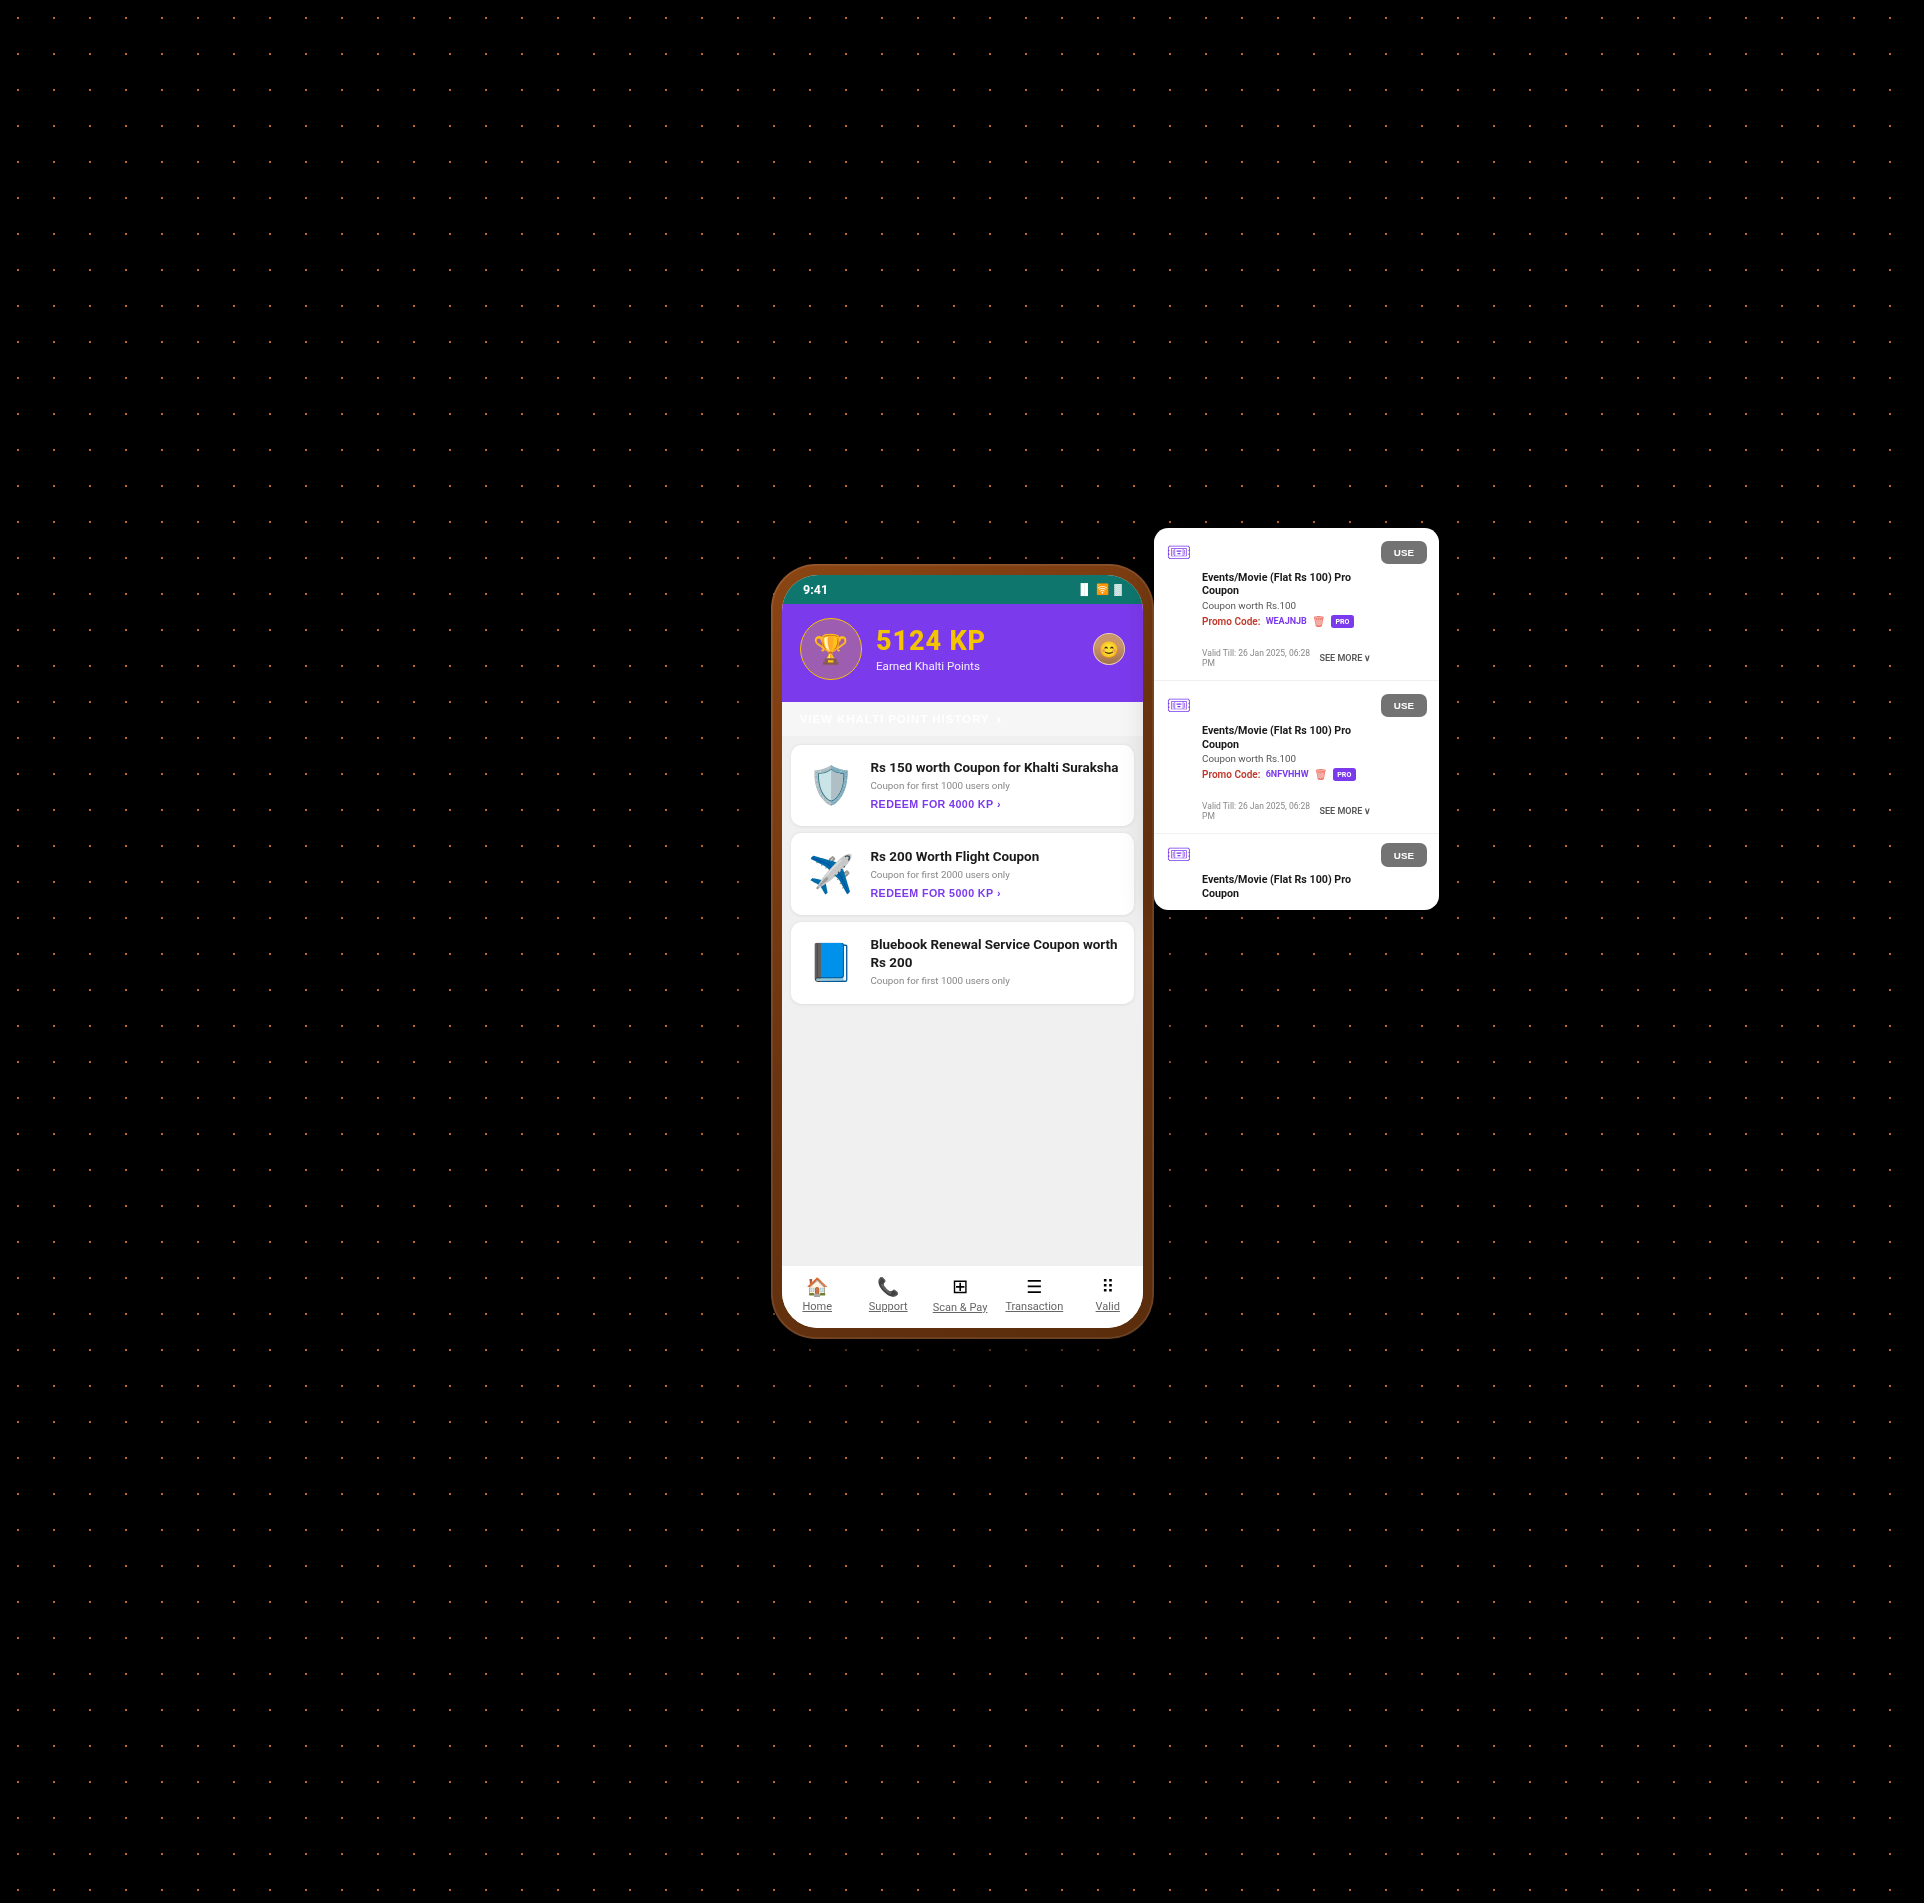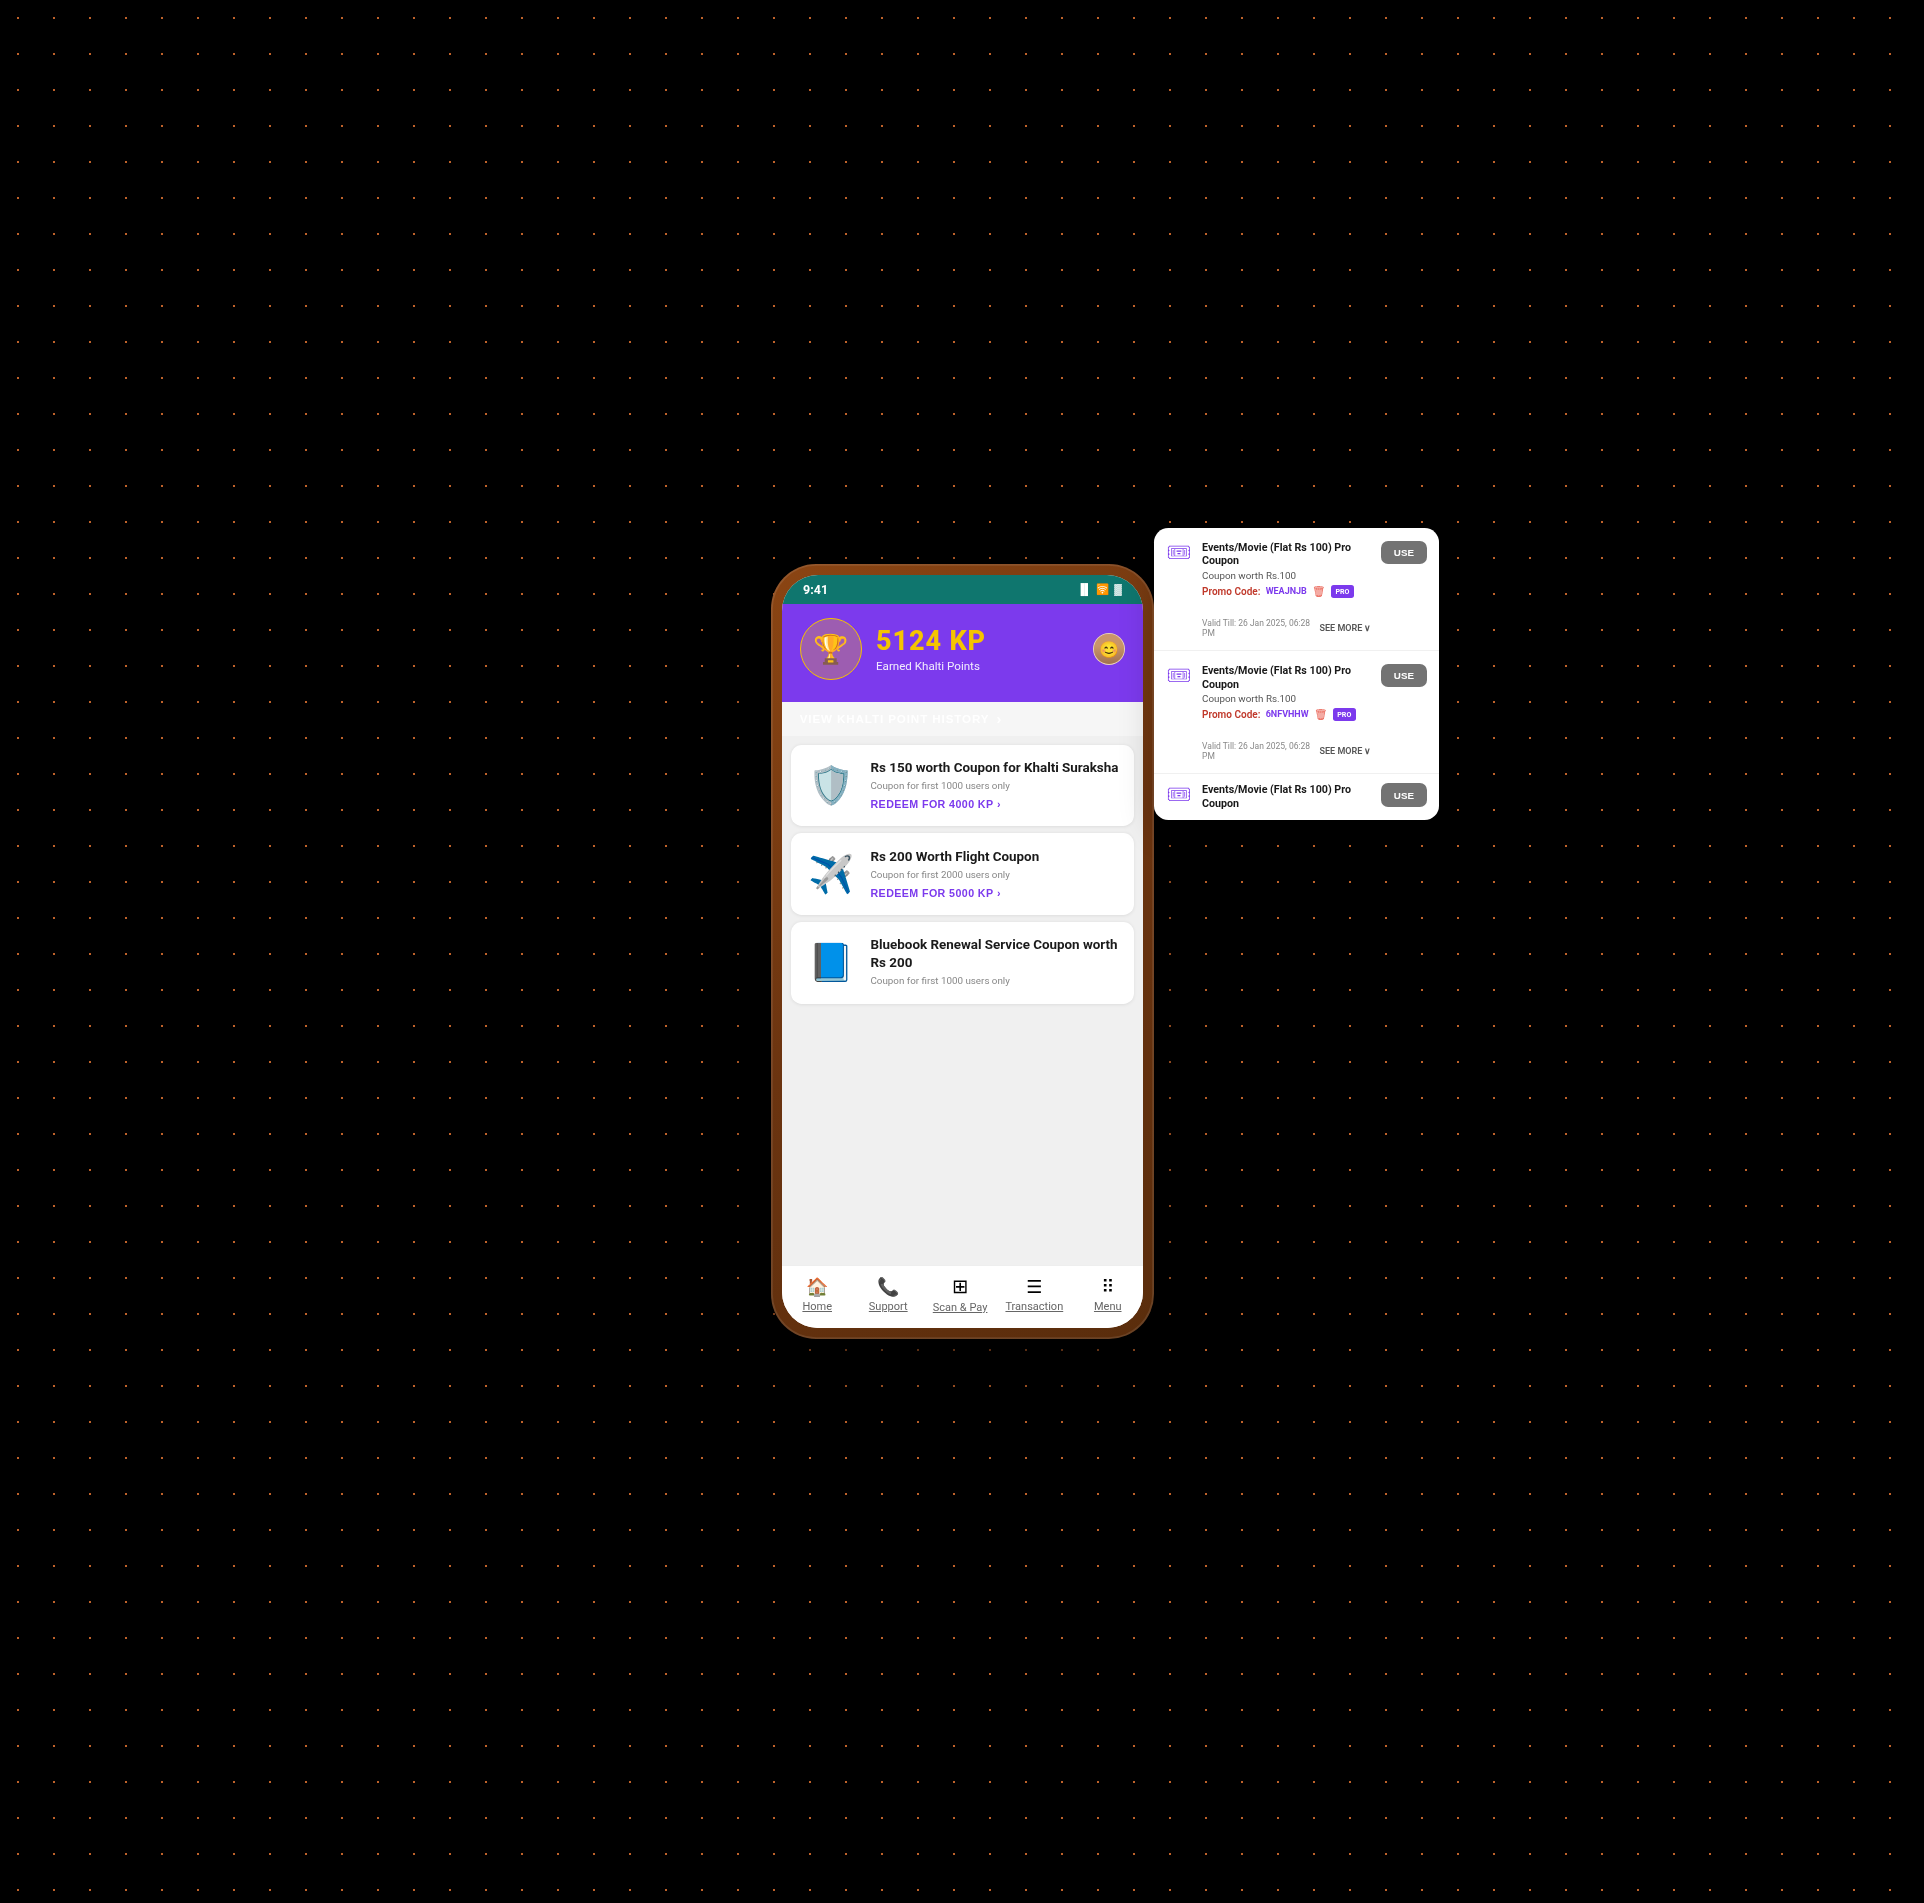--- a/index.html
+++ b/index.html
@@ -291,20 +291,21 @@
     .popup-content {
       flex: 1;
       min-width: 0;
     }
 
     .popup-title {
       font-size: 10.7px;
       font-weight: 700;
       color: #1a1a1a;
       line-height: 1.3;
+      margin-top: 30px;
     }
 
     .popup-worth {
       font-size: 9.8px;
       color: #555;
       margin-top: 1.8px;
     }
 
     .promo-row {
       display: flex;
@@ -474,21 +475,21 @@
         <div class="nav-item">
           <span class="nav-icon" style="font-size:19.6px;">⊞</span>
           <span class="nav-label">Scan &amp; Pay</span>
         </div>
         <div class="nav-item">
           <span class="nav-icon">☰</span>
           <span class="nav-label">Transaction</span>
         </div>
         <div class="nav-item">
           <span class="nav-icon">⠿</span>
-          <span class="nav-label">Menu</span>
+          <span class="nav-label">Valid</span>
         </div>
       </div>
 
     </div>
 
     <div class="popup-panel">
 
       <div class="popup-item">
         <span class="popup-ticket-icon">🎟</span>
         <div class="popup-content">

